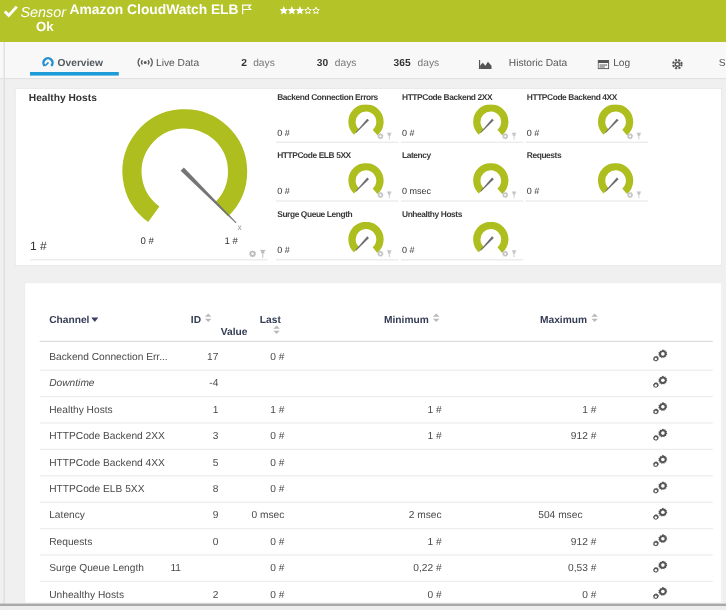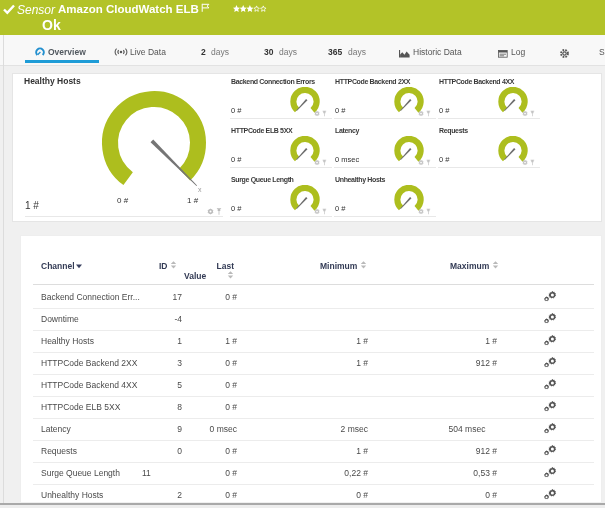--- a/index.html
+++ b/index.html
@@ -1,19 +1,19 @@
 <!DOCTYPE html>
 <html><head><meta charset="utf-8"><style>
 *{margin:0;padding:0;box-sizing:border-box;}
 html,body{width:605px;height:508px;overflow:hidden;font-family:"Liberation Sans",sans-serif;background:#f0f0f0;}
 .abs{position:absolute;}
 #banner{left:0;top:0;width:605px;height:35px;background:#b3c328;color:#fff;}
 #sensorlbl{left:17px;top:3px;font-size:12px;font-style:italic;color:#fff;}
 #title{left:58px;top:3px;font-size:11.5px;font-weight:bold;color:#fff;}
-#oklbl{left:30px;top:17px;font-size:14px;font-weight:bold;color:#fff;margin-left:12px;}
+#oklbl{left:30px;top:17px;font-size:11px;font-weight:bold;color:#fff;}
 #tabbar{left:0;top:35px;width:605px;height:31px;background:#f8f8f8;border-bottom:1px solid #e2e2e2;}
 .tab{position:absolute;top:47px;font-size:8.5px;color:#555;}
 #underline{left:25px;top:60px;width:74px;height:2.5px;background:#1e9cd7;}
 #vline{left:3px;top:35px;width:1px;height:473px;background:#dcdcdc;}
 #panel1{left:12px;top:73px;width:590px;height:149px;background:#fff;border:1px solid #e5e5e5;}
 #panel2{left:20px;top:235px;width:582px;height:267px;background:#fff;border:1px solid #eee;border-bottom:none;}
 #botline{left:0px;top:503px;width:605px;height:2px;background:#a9a9a9;}
 #botbg{left:0px;top:505px;width:605px;height:3px;background:#ededed;}
 .minititle{position:absolute;font-size:7px;letter-spacing:-0.35px;font-weight:bold;color:#3a3a3a;}
 .minival{position:absolute;font-size:7.5px;color:#333;}
@@ -64,21 +64,21 @@
 <div class="tab" style="left:201px;font-weight:bold;color:#333;">2</div>
 <div class="tab" style="left:211px;color:#777;">days</div>
 <div class="tab" style="left:264px;font-weight:bold;color:#333;">30</div>
 <div class="tab" style="left:279px;color:#777;">days</div>
 <div class="tab" style="left:328px;font-weight:bold;color:#333;">365</div>
 <div class="tab" style="left:348px;color:#777;">days</div>
 <svg class="abs" style="left:399px;top:50px" width="11" height="8" viewBox="0 0 11 8">
     <rect x="0" y="0" width="1.1" height="7.5" fill="#555"></rect>
     <path d="M1.1 7.5 V4.6 L3.3 2.2 L5.5 4.8 L7.6 1.4 L10.6 4.8 V7.5 Z" fill="#555"></path>
   </svg>
-<div class="tab" style="left:413px;">Historic Data</div>
+<div class="tab" style="left:424px;">Historic Data</div>
 <svg class="abs" style="left:498px;top:49.5px" width="10" height="8" viewBox="0 0 10 8">
     <rect x="0.4" y="0.4" width="8.8" height="6.8" fill="none" stroke="#555" stroke-width="0.8"></rect>
     <rect x="0.4" y="0.4" width="8.8" height="2.1" fill="#555"></rect>
     <path d="M1.6 4.2 h6.4 M1.6 5.8 h4.5" stroke="#555" stroke-width="0.8"></path>
   </svg>
 <div class="tab" style="left:511px;">Log</div>
 <svg class="abs" style="left:560px;top:48.5px" width="9" height="9" viewBox="0 0 9 9">
     <circle cx="4.5" cy="4.5" r="3.5" fill="none" stroke="#555" stroke-width="1.8" stroke-dasharray="1.7 1.1"></circle>
     <circle cx="4.5" cy="4.5" r="2.3" fill="#555"></circle>
     <circle cx="4.5" cy="4.5" r="1.1" fill="#f8f8f8"></circle>
@@ -298,21 +298,21 @@
     <div class="abs" style="left:437px;top:292px;width:60px;text-align:right;font-size:8.5px;color:#4a4a4a;"></div>
     <svg class="abs" style="left:544px;top:291px" width="13" height="11" viewBox="0 0 13 11">
       <g fill="#555">
         <path d="M8.7 0 L9.3 1.1 L10.5 0.8 L10.7 2 L11.9 2.3 L11.4 3.4 L12.2 4.4 L11.1 5 L11.2 6.3 L10 6.3 L9.5 7.4 L8.4 6.8 L7.4 7.6 L6.8 6.5 L5.6 6.7 L5.6 5.4 L4.5 4.9 L5.2 3.9 L4.6 2.8 L5.8 2.4 L5.9 1.2 L7.1 1.4 L7.9 0.4 Z"></path>
         <circle cx="8.4" cy="3.9" r="1.5" fill="#fff"></circle>
         <path d="M2.6 5.7 L3 6.4 L3.8 6.2 L3.9 7 L4.7 7.2 L4.3 7.9 L4.8 8.6 L4.1 9 L4.1 9.8 L3.3 9.8 L3 10.5 L2.3 10.1 L1.6 10.6 L1.2 9.9 L0.4 10 L0.5 9.2 L-0.2 8.8 L0.3 8.2 L-0.1 7.4 L0.7 7.2 L0.8 6.4 L1.6 6.5 L2.1 5.9 Z" transform="translate(0.3,-0.3)"></path>
         <circle cx="2.5" cy="8.2" r="1" fill="#fff"></circle>
       </g>
     </svg>
     <div class="abs" style="left:33px;top:308px;width:561px;height:1px;background:#ececec;"></div>
-    <div class="abs" style="left:41px;top:314px;font-size:8.5px;color:#4a4a4a;">Downtime</div>
+    <div class="abs" style="left:41px;top:314px;font-size:8.5px;color:#4a4a4a;font-style:italic;">Downtime</div>
     <div class="abs" style="left:142px;top:314px;width:40px;text-align:right;font-size:8.5px;color:#4a4a4a;">-4</div>
     <div class="abs" style="left:187px;top:314px;width:50px;text-align:right;font-size:8.5px;color:#4a4a4a;"></div>
     <div class="abs" style="left:308px;top:314px;width:60px;text-align:right;font-size:8.5px;color:#4a4a4a;"></div>
     <div class="abs" style="left:437px;top:314px;width:60px;text-align:right;font-size:8.5px;color:#4a4a4a;"></div>
     <svg class="abs" style="left:544px;top:313px" width="13" height="11" viewBox="0 0 13 11">
       <g fill="#555">
         <path d="M8.7 0 L9.3 1.1 L10.5 0.8 L10.7 2 L11.9 2.3 L11.4 3.4 L12.2 4.4 L11.1 5 L11.2 6.3 L10 6.3 L9.5 7.4 L8.4 6.8 L7.4 7.6 L6.8 6.5 L5.6 6.7 L5.6 5.4 L4.5 4.9 L5.2 3.9 L4.6 2.8 L5.8 2.4 L5.9 1.2 L7.1 1.4 L7.9 0.4 Z"></path>
         <circle cx="8.4" cy="3.9" r="1.5" fill="#fff"></circle>
         <path d="M2.6 5.7 L3 6.4 L3.8 6.2 L3.9 7 L4.7 7.2 L4.3 7.9 L4.8 8.6 L4.1 9 L4.1 9.8 L3.3 9.8 L3 10.5 L2.3 10.1 L1.6 10.6 L1.2 9.9 L0.4 10 L0.5 9.2 L-0.2 8.8 L0.3 8.2 L-0.1 7.4 L0.7 7.2 L0.8 6.4 L1.6 6.5 L2.1 5.9 Z" transform="translate(0.3,-0.3)"></path>
         <circle cx="2.5" cy="8.2" r="1" fill="#fff"></circle>

